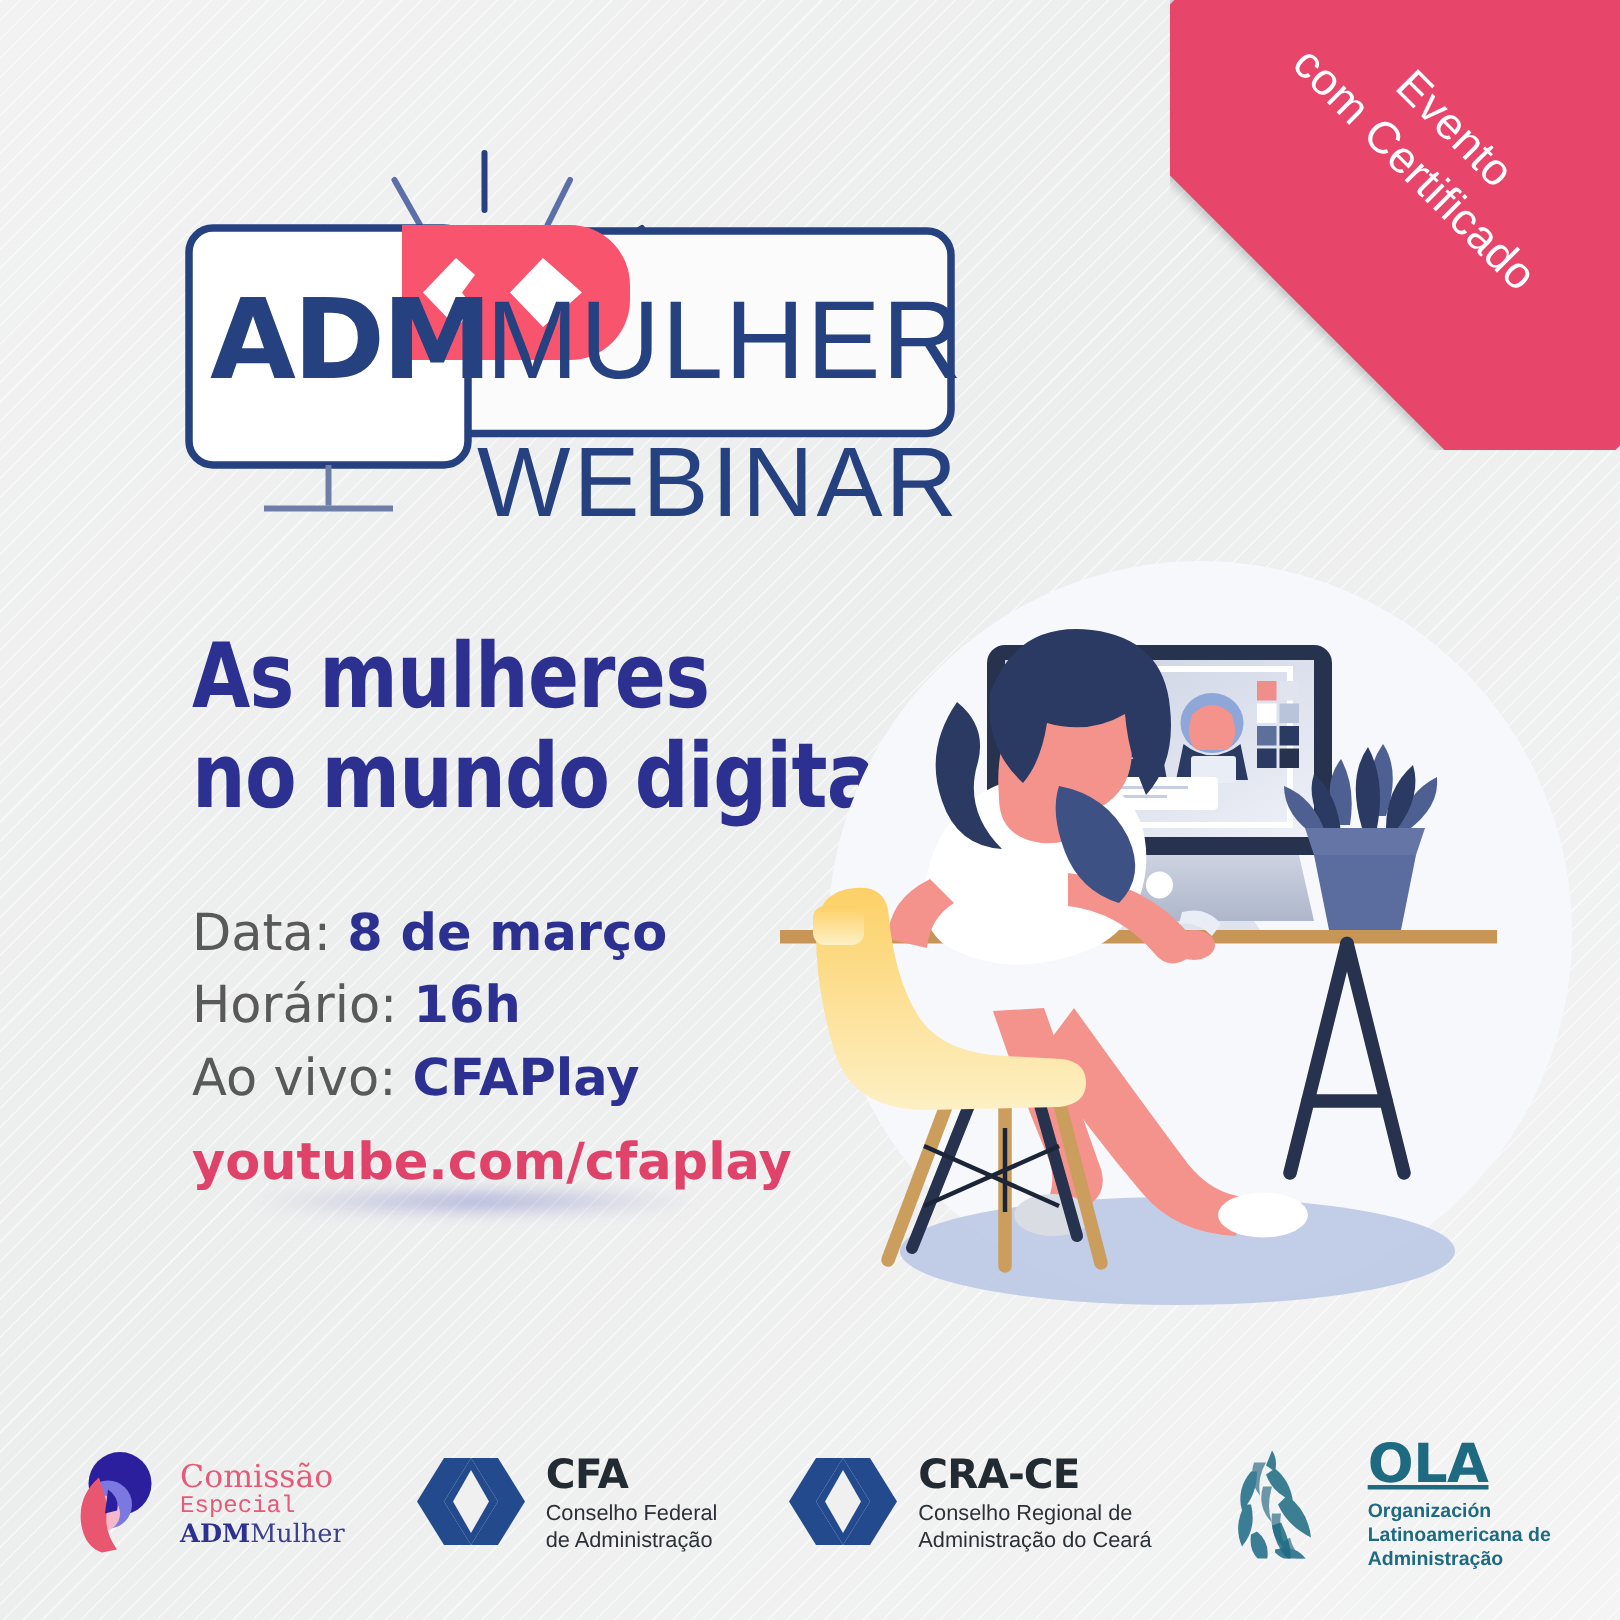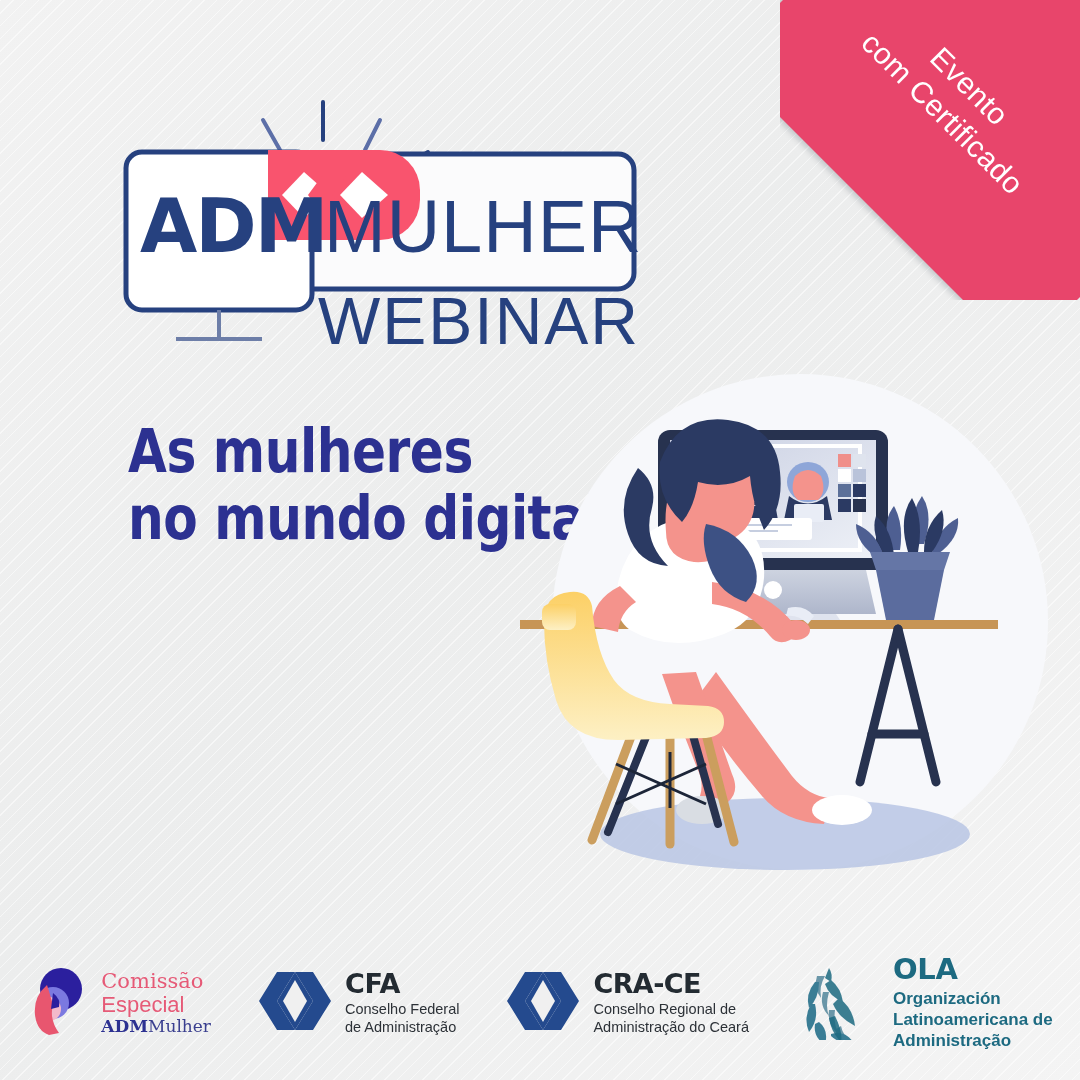--- a/index.html
+++ b/index.html
@@ -77,25 +77,25 @@
   .flogo .mark{flex:0 0 auto;}
   .flogo .txt{display:flex;flex-direction:column;justify-content:center;}
   .flogo .acro{
     font-size:27px;font-weight:bold;color:#232b32;letter-spacing:-.3px;line-height:1;
     font-family:"DejaVu Sans", sans-serif;
   }
   .flogo .sub{
     font-size:14.5px;color:#2c3137;line-height:1.24;margin-top:4px;
     font-family:"Liberation Sans", sans-serif;
   }
-  .ola .acro{color:#1d6a81;font-size:29px;}
-  .ola .sub{color:#1d6a81;font-weight:bold;font-size:17px;}
+  .ola .acro{color:#1d6a81;font-size:36px;text-decoration:underline;}
+  .ola .sub{color:#1d6a81;font-weight:bold;font-size:13px;}
   .ce-logo .txt .acro{letter-spacing:-.6px;}
   .com .t1{font-size:21px;color:#e65a77;line-height:1.08;font-family:"DejaVu Serif",serif;}
-  .com .t2{font-size:22px;color:#e65a77;line-height:1.08;font-family:Liberation Sans, sans-serif;}
+  .com .t2{font-size:16px;color:#e65a77;line-height:1.08;font-family:Liberation Mono, monospace;}
   .com .t3{font-size:17px;color:#2c3191;line-height:1.1;margin-top:1px;font-family:"DejaVu Serif",serif;}
   .com .t3 em{font-style:normal;color:#3a3f8f;}
 </style>
 </head>
 <body>
 
 <div id="poster">
 
   <div class="ribbon-wrap">
     <div class="ribbon-tri"></div>
@@ -137,20 +137,33 @@
       <text x="206" y="160" font-family="Liberation Sans, sans-serif" font-size="74" font-weight="300" fill="#26417f" letter-spacing="1">MULHER</text>
       <text x="200" y="252" font-family="Liberation Sans, sans-serif" font-size="66" font-weight="300" fill="#26417f" letter-spacing="2">WEBINAR</text>
     </svg>
   </div>
 
   <div class="headline">
     <div>As mulheres</div>
     <div>no mundo digital</div>
   </div>
 
+  <div class="details">
+    <div class="det-row">
+      <span>Data: </span><b>8 de março</b>
+    </div>
+    <div class="det-row">
+      <span>Horário: </span><b>16h</b>
+    </div>
+    <div class="det-row">
+      <span>Ao vivo: </span><b>CFAPlay</b>
+    </div>
+    <div class="url">youtube.com/cfaplay</div>
+    <div class="url-shadow"></div>
+  </div>
 
   <div class="illus">
     <svg width="540" height="510" viewBox="0 0 540 510" xmlns="http://www.w3.org/2000/svg">
       <defs>
         <linearGradient id="chairGrad" x1="0" y1="0" x2="0" y2="1">
           <stop offset="0%" stop-color="#fcd066"></stop>
           <stop offset="100%" stop-color="#fdf0c4"></stop>
         </linearGradient>
         <linearGradient id="scrGrad" x1="0" y1="0" x2="1" y2="1">
           <stop offset="0%" stop-color="#c9cfe2"></stop>

